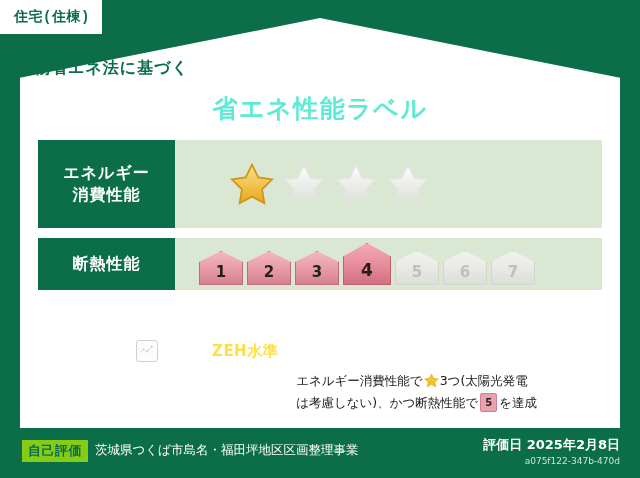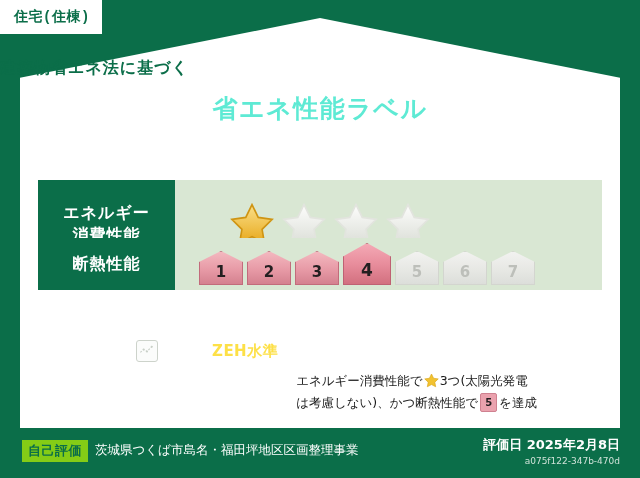--- a/index.html
+++ b/index.html
@@ -57,21 +57,21 @@
     margin-top:12px;
   }
 
   
   .row{
     position:absolute;
     left:38px;right:38px;
     background:#d9e7d3;
     display:flex;align-items:center;
   }
-  .row.energy{top:140px;height:88px;margin-top:40px;}
+  .row.energy{top:140px;height:88px;}
   .row.insul {top:238px;height:52px;}
 
   .row-label{
     width:137px;
     align-self:stretch;
     background:#0b6e49;
     color:#ffffff;
     font-weight:bold;
     font-size:16px;
     display:flex;flex-direction:column;

